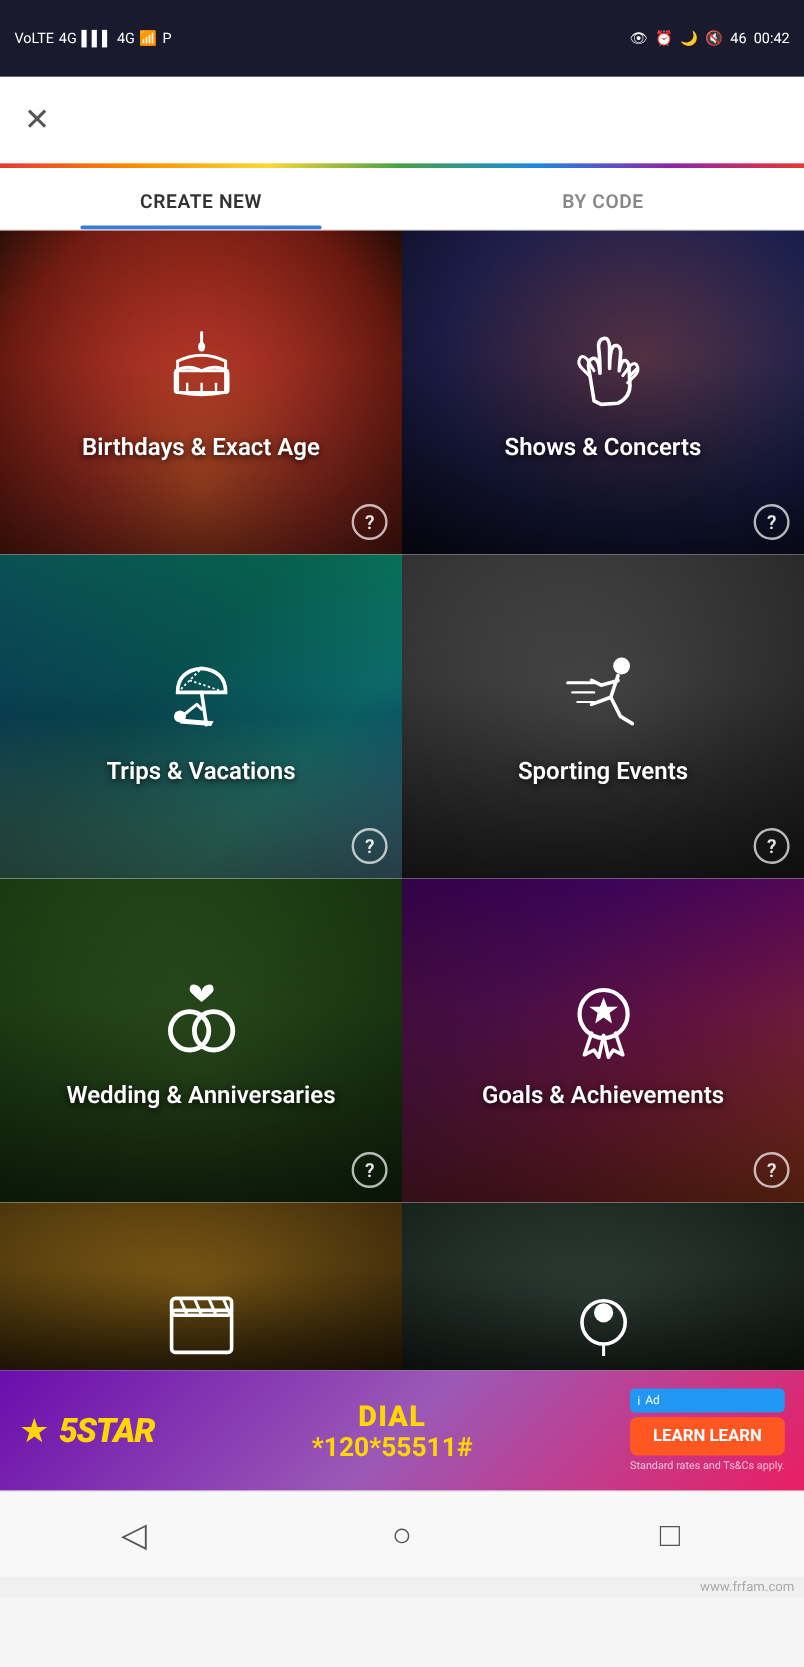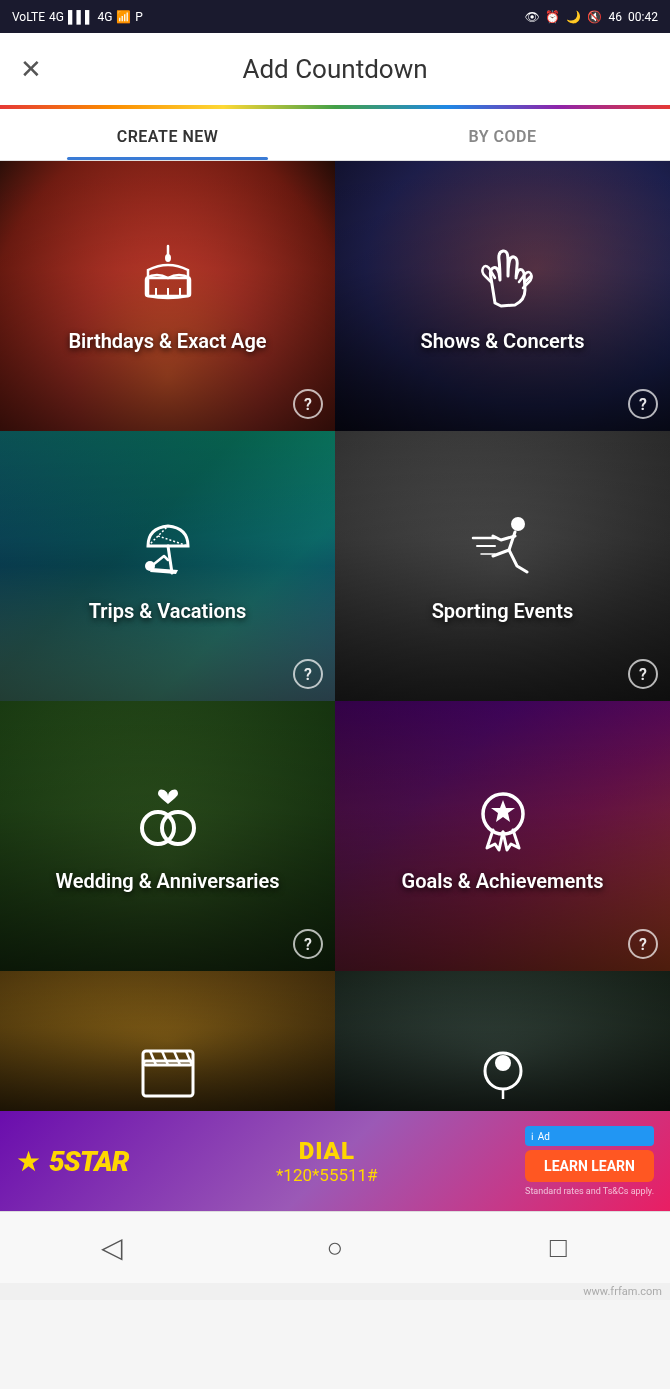--- a/index.html
+++ b/index.html
@@ -9,21 +9,21 @@
       width: 670px;
       min-height: 1389px;
       font-family: 'Roboto', Arial, sans-serif;
       background: #f5f5f5;
       overflow-x: hidden;
     }
 
     
     .status-bar {
       width: 100%;
-      height: 33px;
+      height: 64px;
       background: #1a1a2e;
       display: flex;
       align-items: center;
       justify-content: space-between;
       padding: 0 12px;
       color: white;
       font-size: 13px;
     }
     .status-left { display: flex; align-items: center; gap: 4px; font-size: 12px; }
     .status-right { display: flex; align-items: center; gap: 6px; font-size: 12px; }
@@ -284,22 +284,22 @@
     }
 
     .ad-dial {
       font-size: 24px;
       font-weight: 900;
       color: #ffd700;
       letter-spacing: 1px;
     }
 
     .ad-dial-num {
-      font-size: 17px;
-      font-weight: 400;
+      font-size: 22px;
+      font-weight: 700;
       color: #ffd700;
     }
 
     .ad-right {
       display: flex;
       flex-direction: column;
       gap: 4px;
     }
 
     .ad-info-btn {
@@ -385,21 +385,20 @@
     <span>⏰</span>
     <span>🌙</span>
     <span>🔇</span>
     <span>46</span>
     <span>00:42</span>
   </div>
 </div>
 
 <div class="top-bar">
   <span class="close-btn">✕</span>
-  <span class="top-bar-title">Add Countdown</span>
 </div>
 
 <div class="rainbow-line"></div>
 
 <div class="tabs-container">
   <div class="tab active">
     <span>CREATE NEW</span>
   </div>
   <div class="tab">
     <span>BY CODE</span>

